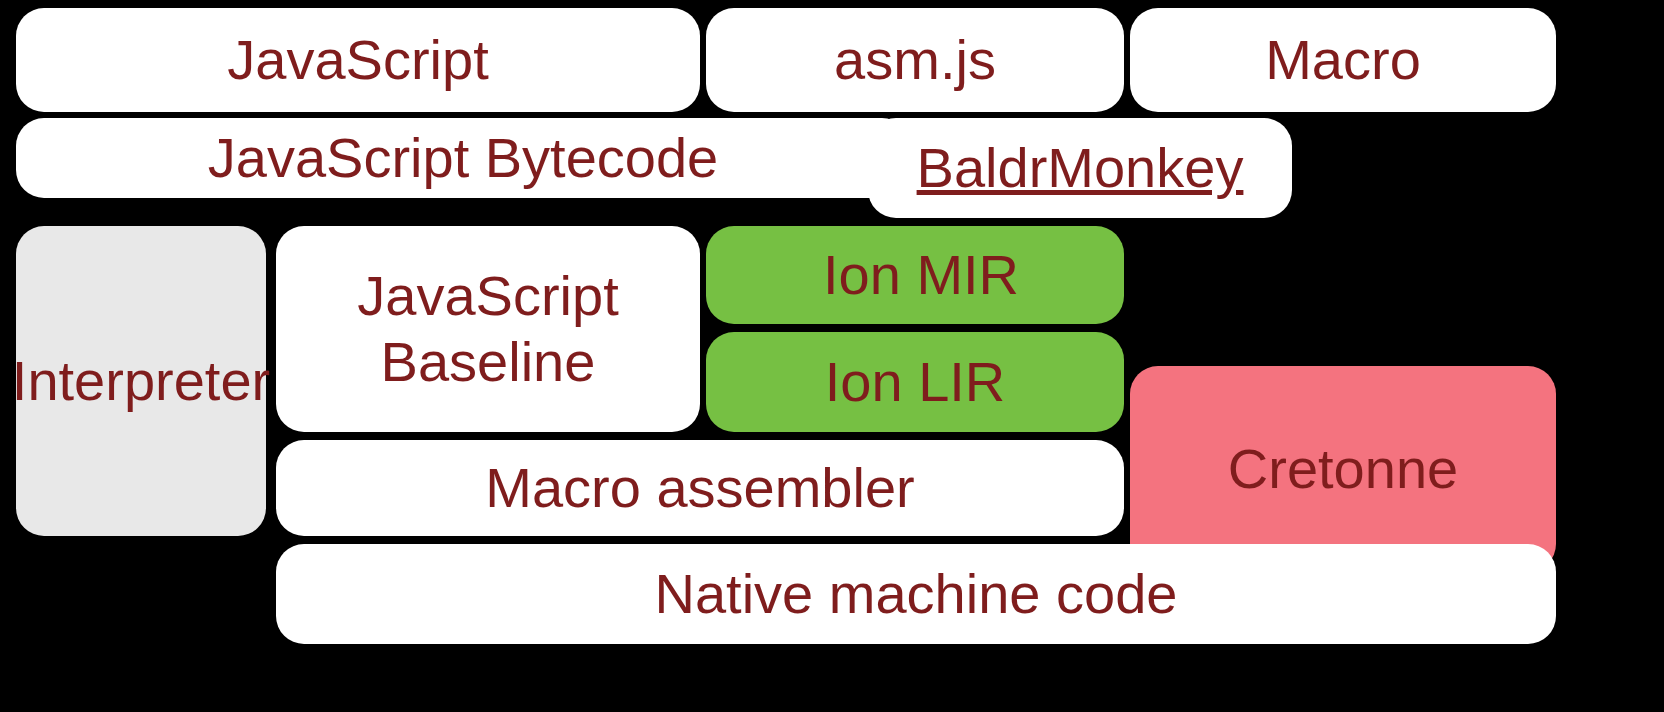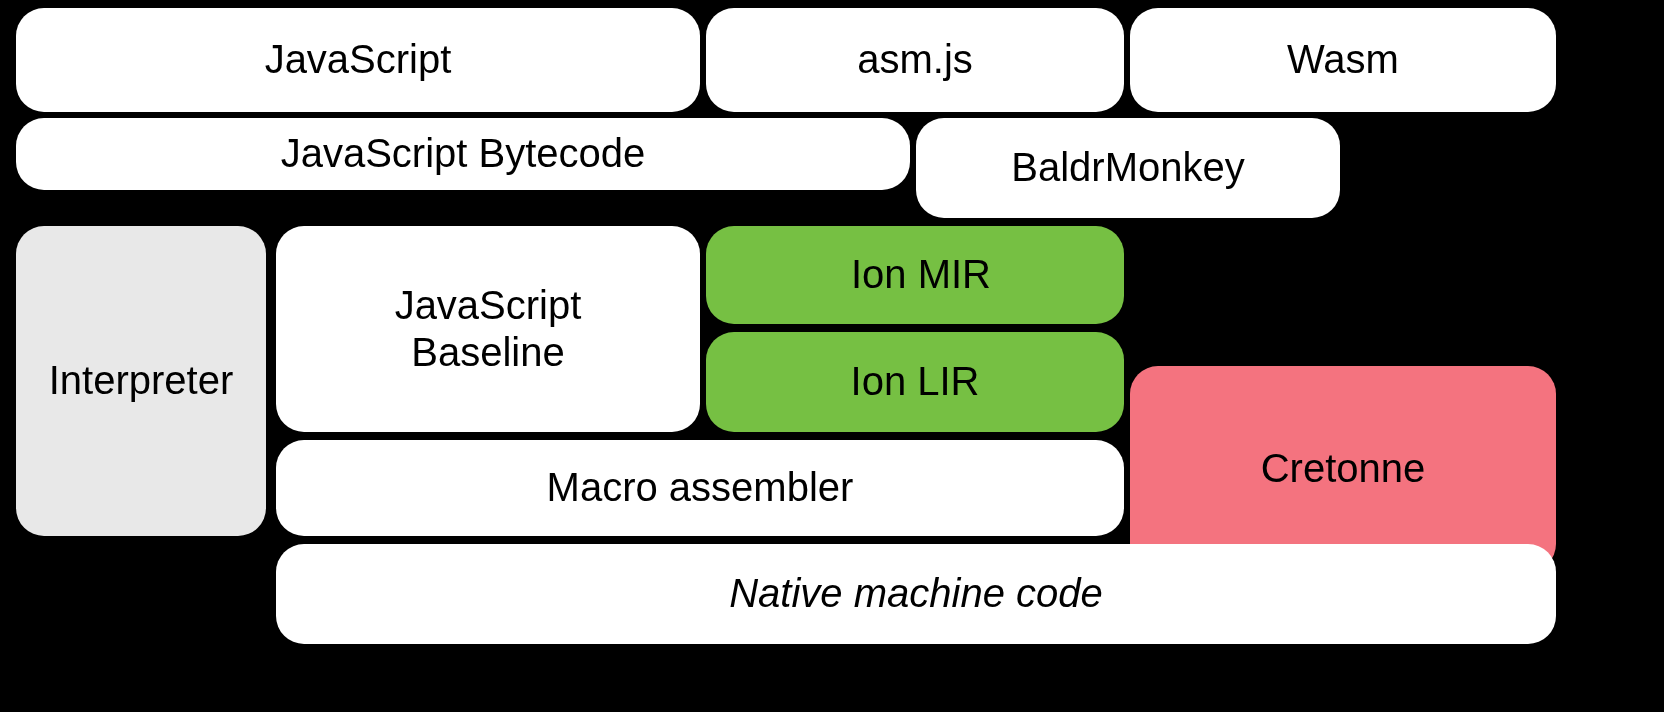--- a/index.html
+++ b/index.html
@@ -17,38 +17,38 @@
     background: #000000;
     overflow: hidden;
   }
   .box {
     position: absolute;
     border-radius: 28px;
     display: flex;
     align-items: center;
     justify-content: center;
     text-align: center;
-    color: #000000;
-    font-size: 40px;
+    color: #7f1d1d;
+    font-size: 56px;
     line-height: 1.18;
     background: #ffffff;
     box-sizing: border-box;
   }
   .box .label {
     display: block;
   }
 
   
   .b-javascript      { left: 16px;   top: 8px;   width: 684px;  height: 104px; }
   .b-asmjs           { left: 706px;  top: 8px;   width: 418px;  height: 104px; }
   .b-wasm            { left: 1130px; top: 8px;   width: 426px;  height: 104px; }
 
   
-  .b-bytecode        { left: 16px;   top: 118px; width: 894px;  height: 72px; }
-  .b-baldrmonkey     { left: 916px;  top: 118px; width: 424px;  height: 100px; }
+  .b-bytecode        { left: 16px;   top: 118px; width: 894px;  height: 80px; }
+  .b-baldrmonkey     { left: 868px;  top: 118px; width: 424px;  height: 100px; text-decoration: underline; }
 
   
   .b-interpreter     { left: 16px;   top: 226px; width: 250px;  height: 310px; }
   .b-baseline        { left: 276px;  top: 226px; width: 424px;  height: 206px; }
   .b-baseline .label { max-width: 300px; }
   .b-ion-mir         { left: 706px;  top: 226px; width: 418px;  height: 98px;  }
   .b-ion-lir         { left: 706px;  top: 332px; width: 418px;  height: 100px; }
   .b-cretonne        { left: 1130px; top: 330px; width: 426px;  height: 206px; }
   .b-macro-assembler { left: 276px;  top: 440px; width: 848px;  height: 96px;  }
 
@@ -62,21 +62,21 @@
 
   <div class="box b-javascript" style="background-color: rgb(255, 255, 255);">
     <span class="label">JavaScript</span>
   </div>
 
   <div class="box b-asmjs" style="background-color: rgb(255, 255, 255);">
     <span class="label">asm.js</span>
   </div>
 
   <div class="box b-wasm" style="background-color: rgb(255, 255, 255);">
-    <span class="label">Wasm</span>
+    <span class="label">Macro</span>
   </div>
 
   <div class="box b-bytecode" style="background-color: rgb(255, 255, 255);">
     <span class="label">JavaScript Bytecode</span>
   </div>
 
   <div class="box b-baldrmonkey" style="background-color: rgb(255, 255, 255);">
     <span class="label">BaldrMonkey</span>
   </div>
 
@@ -97,17 +97,17 @@
   </div>
 
   <div class="box b-cretonne" style="background-color: rgb(244, 115, 127); margin-top: 36px;">
     <span class="label">Cretonne</span>
   </div>
 
   <div class="box b-macro-assembler" style="background-color: rgb(255, 255, 255);">
     <span class="label">Macro assembler</span>
   </div>
 
-  <div class="box b-native" style="background-color: rgb(255, 255, 255); font-style: italic;">
+  <div class="box b-native" style="background-color: rgb(255, 255, 255);">
     <span class="label">Native machine code</span>
   </div>
 
 </div>
 
 </body></html>

